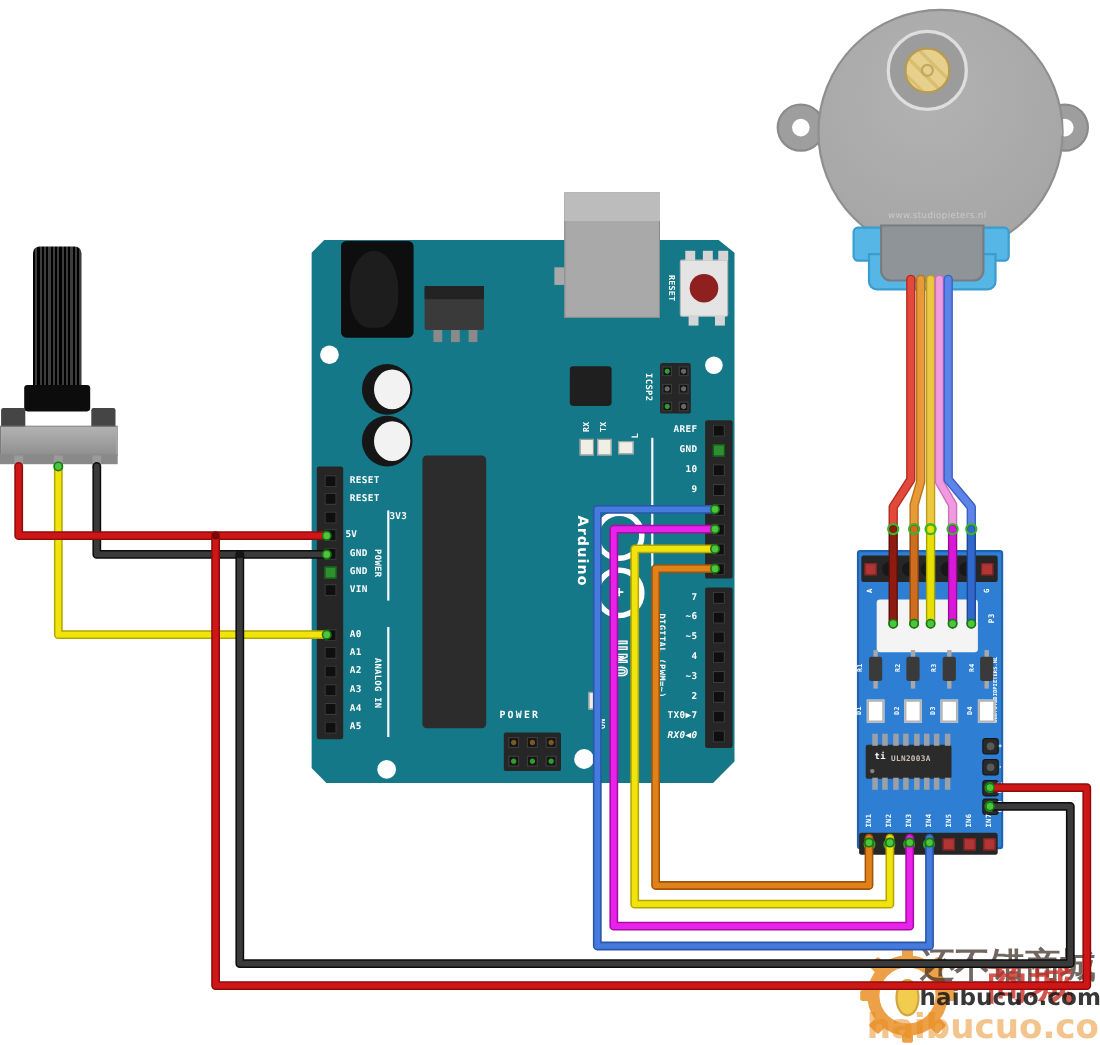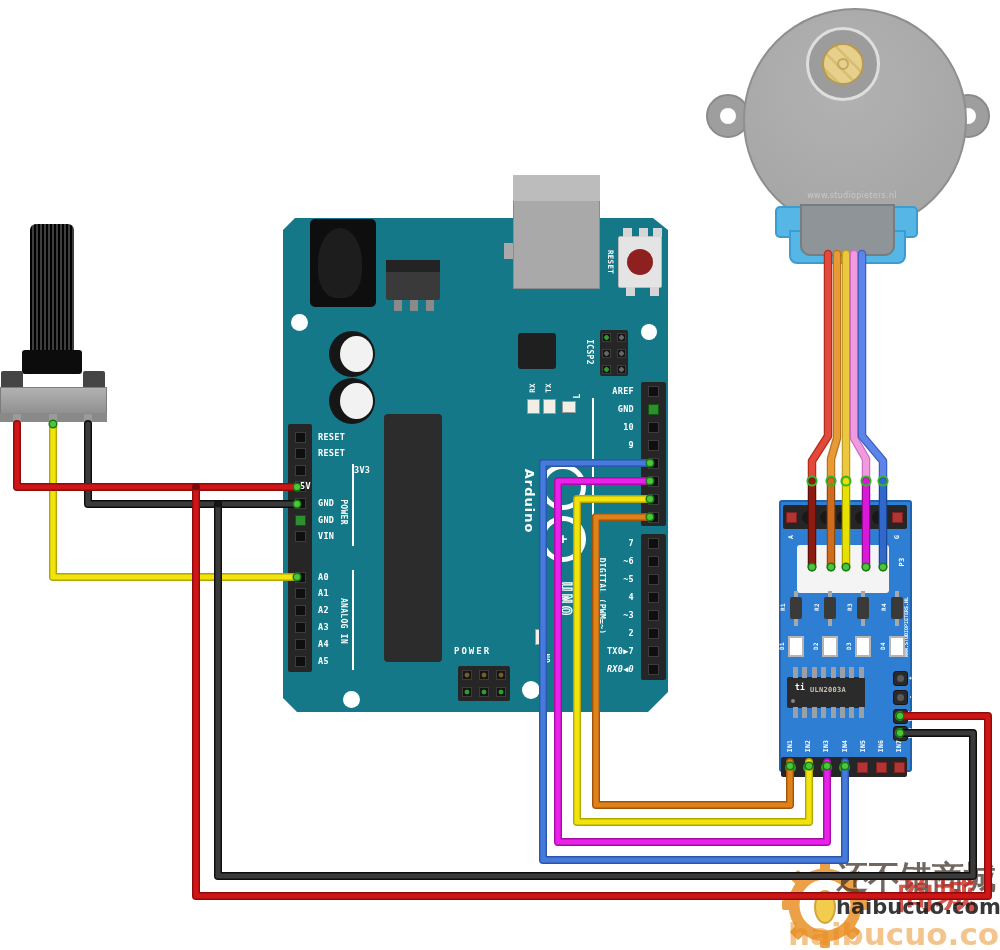--- a/index.html
+++ b/index.html
@@ -156,21 +156,21 @@
     <div class="wm" style="left:836px;top:895px;font-size:21px;font-weight:bold;color:rgba(20,20,20,.85);">haibucuo.com</div>
     <div class="wm" style="left:788px;top:916px;font-size:31px;font-weight:bold;color:rgba(232,137,26,.5);">haibucuo.com</div>
   </div>
 <div class="abs" style="left: 294.5px; top: 431.5px; width: 11px; height: 11px; background: rgb(15, 15, 15); border: 1px solid rgb(60, 60, 60); box-sizing: border-box;"></div>
     <div class="lbl" style="left: 318px; top: 432.5px;">RESET</div>
     <div class="abs" style="left: 294.5px; top: 448.1px; width: 11px; height: 11px; background: rgb(15, 15, 15); border: 1px solid rgb(60, 60, 60); box-sizing: border-box;"></div>
     <div class="lbl" style="left: 318px; top: 449.1px;">RESET</div>
     <div class="abs" style="left: 294.5px; top: 464.7px; width: 11px; height: 11px; background: rgb(15, 15, 15); border: 1px solid rgb(60, 60, 60); box-sizing: border-box;"></div>
     <div class="lbl" style="left: 318px; top: 465.7px; margin-left: 36px;">3V3</div>
     <div class="abs" style="left: 294.5px; top: 481.3px; width: 11px; height: 11px; background: rgb(15, 15, 15); border: 1px solid rgb(60, 60, 60); box-sizing: border-box;"></div>
-    <div class="lbl" style="left: 300px; top: 482.3px;">5V</div>
+    <div class="lbl" style="left: 314px; top: 482.3px;">5V</div>
     <div class="abs" style="left: 294.5px; top: 497.9px; width: 11px; height: 11px; background: rgb(15, 15, 15); border: 1px solid rgb(60, 60, 60); box-sizing: border-box;"></div>
     <div class="lbl" style="left: 318px; top: 498.9px;">GND</div>
     <div class="abs" style="left: 294.5px; top: 514.5px; width: 11px; height: 11px; background: rgb(45, 143, 45); border: 1px solid rgb(20, 85, 20); box-sizing: border-box;"></div>
     <div class="lbl" style="left: 318px; top: 515.5px;">GND</div>
     <div class="abs" style="left: 294.5px; top: 531.1px; width: 11px; height: 11px; background: rgb(15, 15, 15); border: 1px solid rgb(60, 60, 60); box-sizing: border-box;"></div>
     <div class="lbl" style="left: 318px; top: 532.1px;">VIN</div>
     <div class="abs" style="left: 294.5px; top: 571.5px; width: 11px; height: 11px; background: rgb(15, 15, 15); border: 1px solid rgb(60, 60, 60); box-sizing: border-box;"></div>
     <div class="lbl" style="left: 318px; top: 572.5px;">A0</div>
     <div class="abs" style="left: 294.5px; top: 588.3px; width: 11px; height: 11px; background: rgb(15, 15, 15); border: 1px solid rgb(60, 60, 60); box-sizing: border-box;"></div>
     <div class="lbl" style="left: 318px; top: 589.3px;">A1</div>

